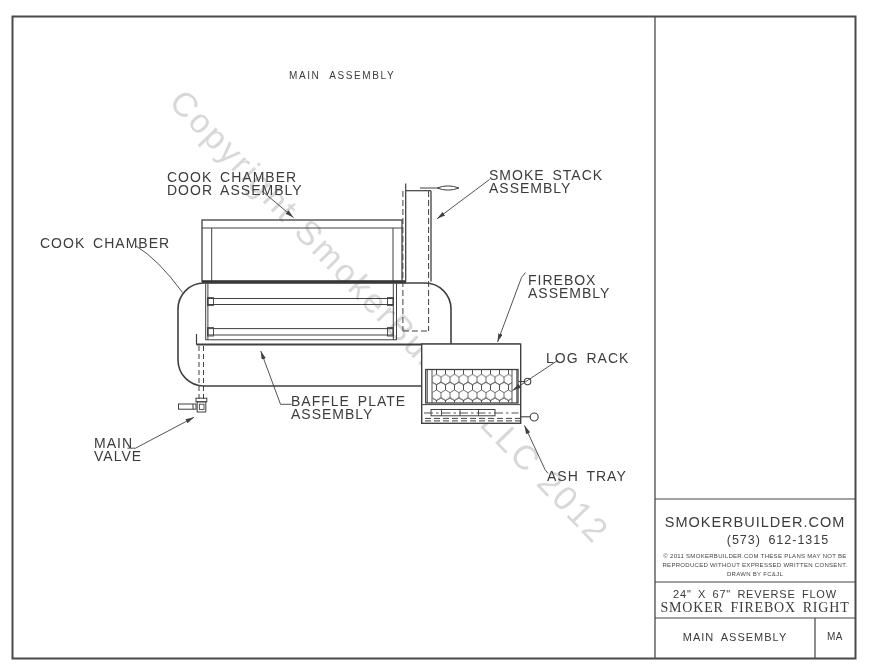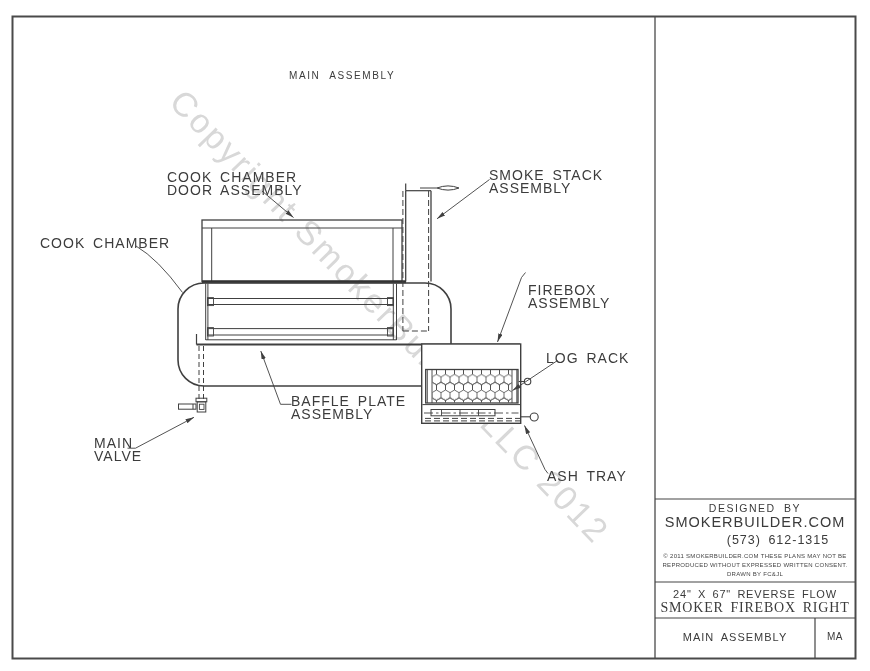--- a/index.html
+++ b/index.html
@@ -173,21 +173,21 @@
 
   <div class="lbl" style="left:40px;top:237px;">
     <div>COOK CHAMBER</div>
   </div>
 
   <div class="lbl" style="left:489px;top:169px;">
     <div>SMOKE STACK</div>
     <div>ASSEMBLY</div>
   </div>
 
-  <div class="lbl" style="left:528px;top:284px;">
+  <div class="lbl" style="left:528px;top:274px;">
     <div>FIREBOX</div>
     <div>ASSEMBLY</div>
   </div>
 
   <div class="lbl" style="left:546px;top:352px;">
     <div>LOG RACK</div>
   </div>
 
   <div class="lbl" style="left:291px;top:395px;">
     <div>BAFFLE PLATE</div>
@@ -198,21 +198,20 @@
     <div>MAIN</div>
     <div>VALVE</div>
   </div>
 
   <div class="lbl" style="left:547px;top:470px;">
     <div>ASH TRAY</div>
   </div>
 
   <div class="lbl" id="scale-label">SCALE:</div>
 
-  <div class="tb tb-w" id="tb-designed">DESIGNED BY</div>
   <div class="tb tb-w" id="tb-company">SMOKERBUILDER.COM</div>
   <div class="tb tb-w" id="tb-phone">(573) 612-1315</div>
   <div class="tb tb-w tb-fine" id="tb-fine1">© 2011 SMOKERBUILDER.COM THESE PLANS MAY NOT BE</div>
   <div class="tb tb-w tb-fine" id="tb-fine2">REPRODUCED WITHOUT EXPRESSED WRITTEN CONSENT.</div>
   <div class="tb tb-w tb-fine" id="tb-fine3">DRAWN BY FC&amp;JL</div>
   <div class="tb tb-w" id="tb-size1">24" X 67" REVERSE FLOW</div>
   <div class="tb tb-w" id="tb-size2">SMOKER FIREBOX RIGHT</div>
   <div class="tb" id="tb-sheet">MAIN ASSEMBLY</div>
   <div class="tb" id="tb-code">MA</div>
 

